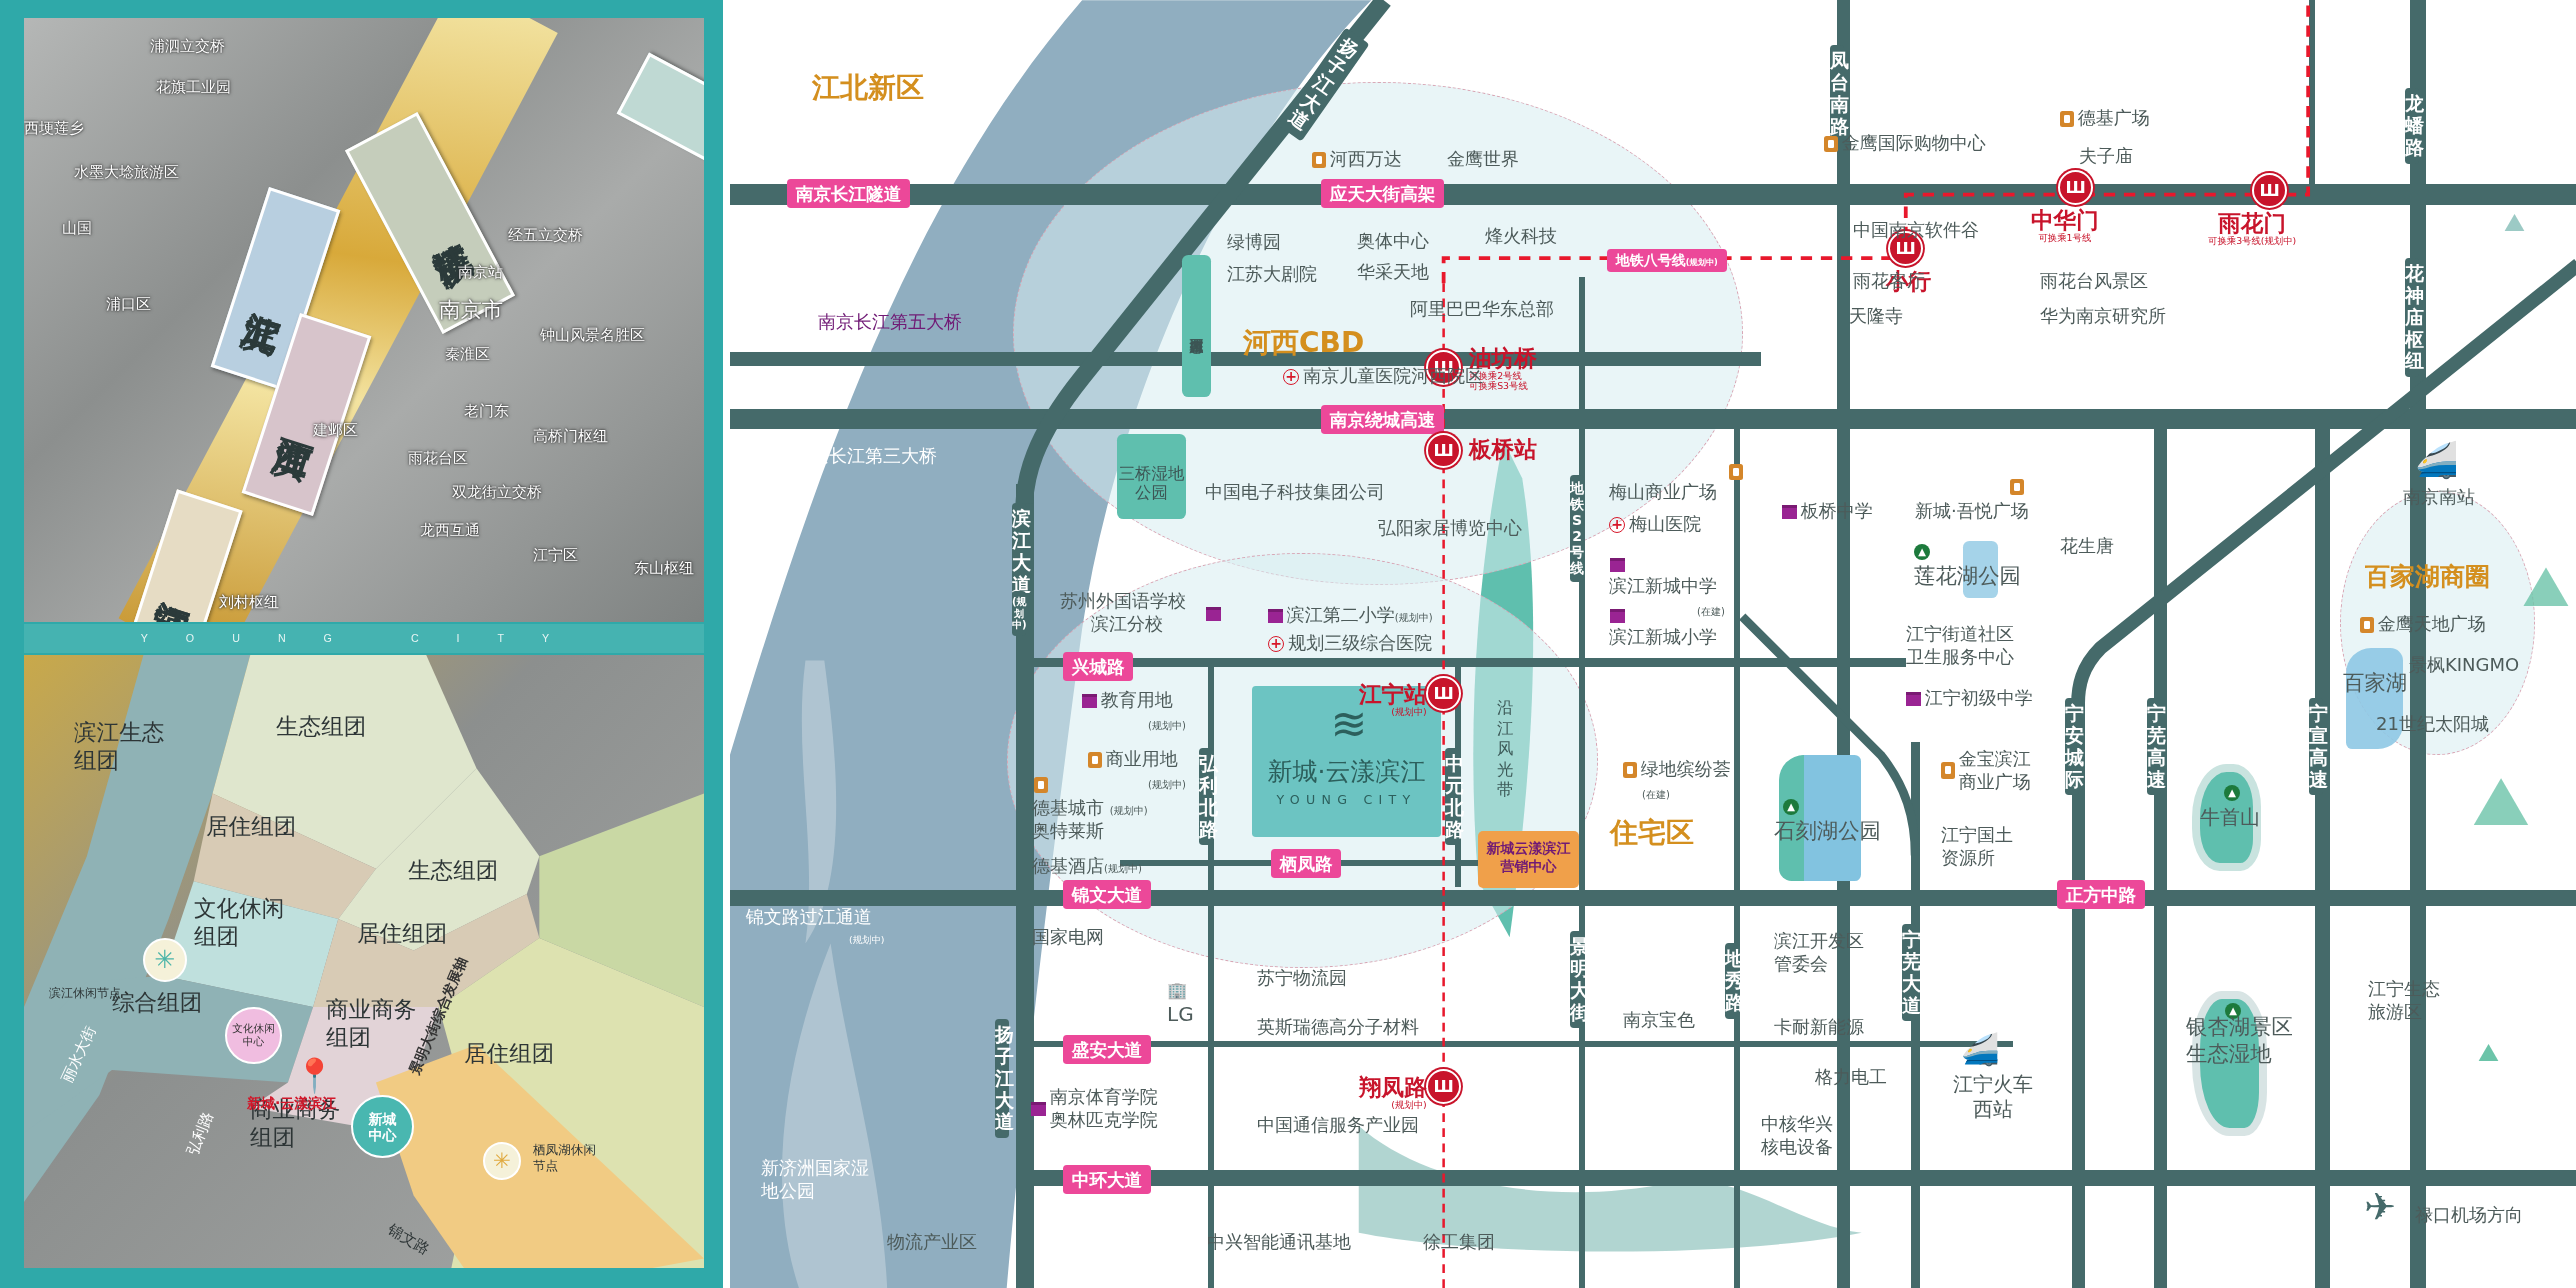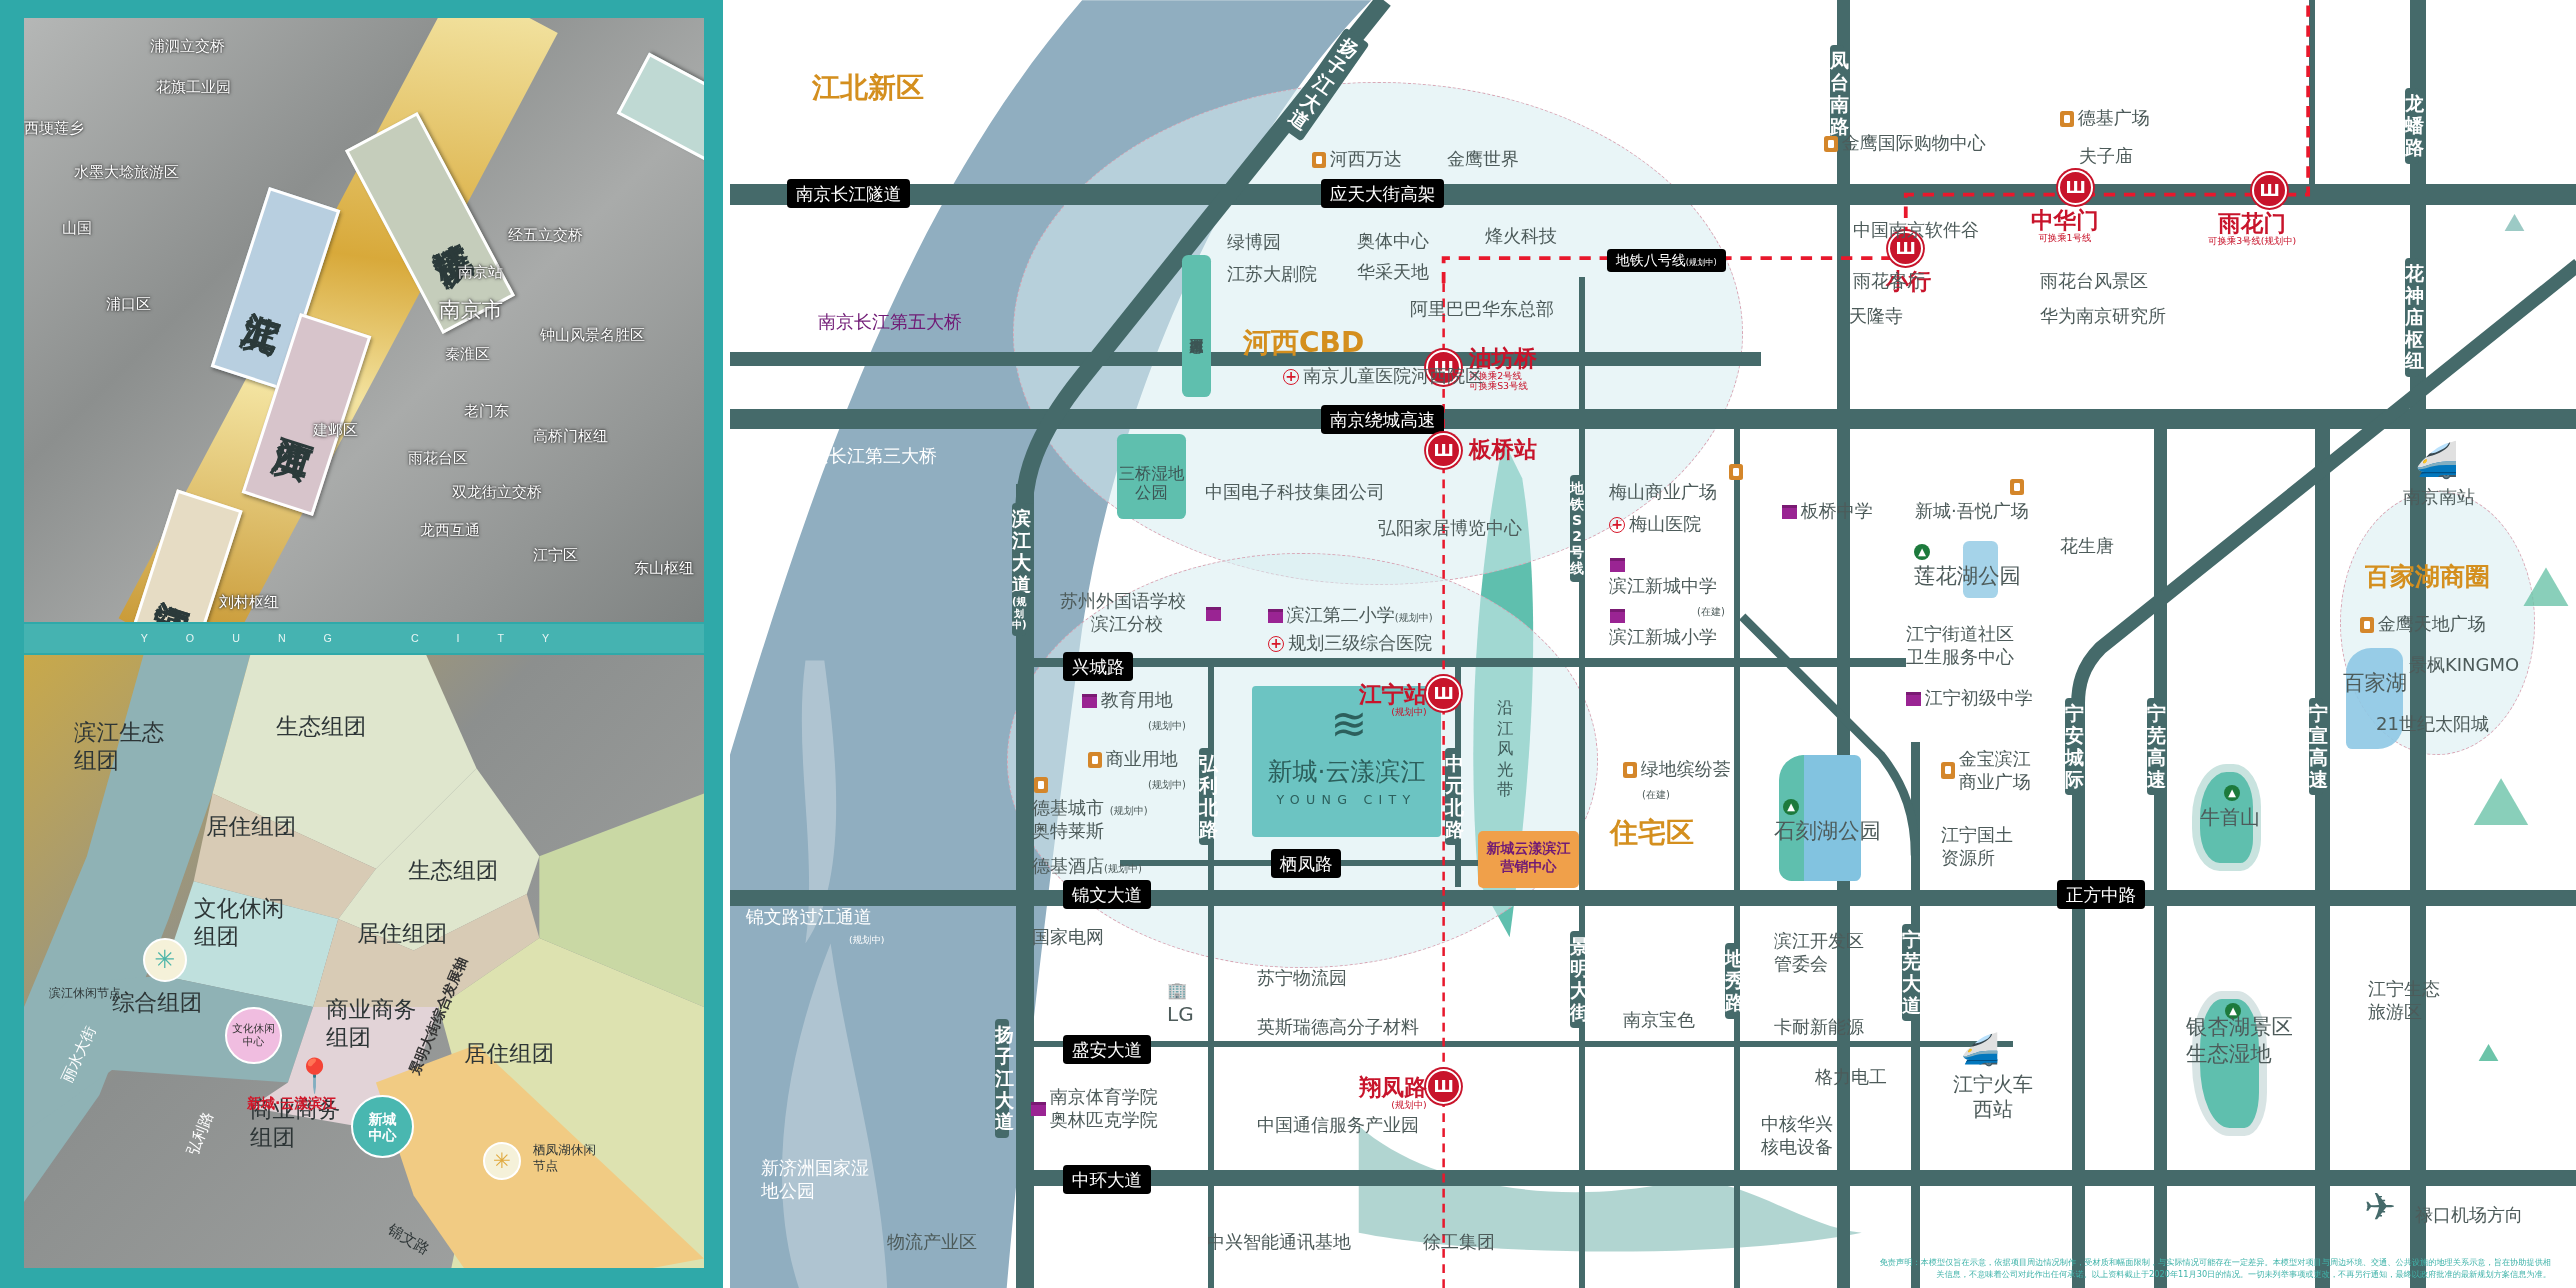--- a/index.html
+++ b/index.html
@@ -11,21 +11,21 @@
 #panelTop{top:17.6px;height:604px;background:linear-gradient(135deg,#b5b7b6 0%,#8c8f8e 35%,#a9abaa 60%,#7e8281 100%)}
 #panelBot{top:655px;height:613px;background:linear-gradient(135deg,#c9a94a 0%,#8c8f8e 40%,#a5a7a6 100%)}
 #ycStrip{left:24px;top:624px;width:680px;height:29px;background:#45b3b1;color:#e7f5f4;font-size:10.7px;letter-spacing:38px;text-align:center;line-height:29px;font-family:"Liberation Sans",sans-serif}
 .sat-lbl{position:absolute;font-size:15px;color:#fff;text-shadow:0 0 1.9px #222,0 0 3.8px #333}
 .river{position:absolute;background:linear-gradient(160deg,#f4e7a8,#d8a93a 40%,#f3e3a0 60%,#c4912a);}
 .zone-tag{position:absolute;font-size:36px;font-weight:bold;color:#2b3a3a;display:flex;align-items:center;justify-content:center;writing-mode:vertical-rl;border:3.1px solid #fff;box-shadow:1.9px 1.9px 3.8px rgba(0,0,0,.35)}
 .dz{position:absolute;font-size:22.6px;font-weight:normal;color:#2d3536;line-height:1.25}
 
 #map{left:730px;top:0;width:1846px;height:1289px;background:#fff;overflow:hidden}
 .road{position:absolute;background:#456a6a}
-.rlabel{position:absolute;background:#000000;color:#fff;font-size:17.6px;font-weight:normal;padding:2.5px 8.8px;border-radius:3.8px;white-space:nowrap}
+.rlabel{position:absolute;background:#ec4899;color:#fff;font-size:17.6px;font-weight:bold;padding:2.5px 8.8px;border-radius:3.8px;white-space:nowrap}
 .vlabel{position:absolute;background:#456a6a;color:#fff;font-size:19px;font-weight:bold;width:14px;text-align:center;border-radius:3.8px;padding:5px 0;line-height:1.15;word-break:break-all}
 .poi{position:absolute;font-size:18px;color:#4d5b5a;white-space:nowrap;line-height:1.25}
 .poi small{font-size:10px}
 .metro{position:absolute;color:#c8142b;font-size:22.6px;font-weight:bold;white-space:nowrap;line-height:1.1}
 .metro small{display:block;font-size:9.4px;font-weight:normal}
 .metro-icon{position:absolute;width:35px;height:35px;border-radius:50%;background:#c8142b;border:2.5px solid #fff;box-shadow:0 0 0 1.9px #c8142b;display:flex;align-items:center;justify-content:center;color:#fff;font-size:16.4px;font-weight:bold}
 .district{position:absolute;color:#d48f1e;font-size:28px;font-weight:bold;white-space:nowrap}
 .ico-bag{display:inline-block;width:14px;height:16.4px;background:#d4862a;border-radius:2.5px;vertical-align:middle;margin-right:3.8px;position:relative}
 .ico-bag::after{content:"";position:absolute;left:3.8px;top:3.8px;width:6.3px;height:8.2px;background:#fff;border-radius:1.3px}
 .ico-school{display:inline-block;width:15px;height:14px;background:#9a2493;vertical-align:middle;margin-right:3.8px;border-top:3.1px solid #7a1a73}
@@ -315,15 +315,14 @@
   <span class="ico-tree abs" style="left:1495px;top:1003px">▲</span>
   <span class="poi" style="left:1456px;top:1014px;font-size:21.4px"><span>银杏湖景区</span><br><span>生态湿地</span></span>
   <span class="poi" style="left:1638px;top:978px"><span>江宁生态</span><br><span>旅游区</span></span>
   <span class="abs" style="left:1742px;top:761px;font-size:69px;color:#6cc4a9;opacity:.8">⛰</span>
   <span class="abs" style="left:1748px;top:1038px;font-size:25px;color:#6cc4a9">⛰</span>
   <span class="abs" style="left:1774px;top:208px;font-size:25px;color:#9ccac5">⛰</span>
   <span class="abs" style="left:1792px;top:553px;font-size:57px;color:#6cc4a9;opacity:.8">⛰</span>
   <span class="abs" style="left:1634px;top:1185px;font-size:38px;color:#456a6a">✈</span>
   <span class="poi" style="left:1685px;top:1204px">禄口机场方向</span>
 
-  <div id="disclaimer">免责声明：本模型仅旨在示意，依据项目周边情况制作，受材质和幅面限制，与实际情况可能存在一定差异。本模型对项目与周边环境、交通、公共设施的地理关系示意，旨在协助提供相关信息，不意味着公司对此作出任何承诺。以上资料截止于2020年11月30日的情况。一切未列举事项或更改，不再另行通知，最终以政府批准的最新规划方案信息为准。</div>
 </div>
 
 
 </body></html>

